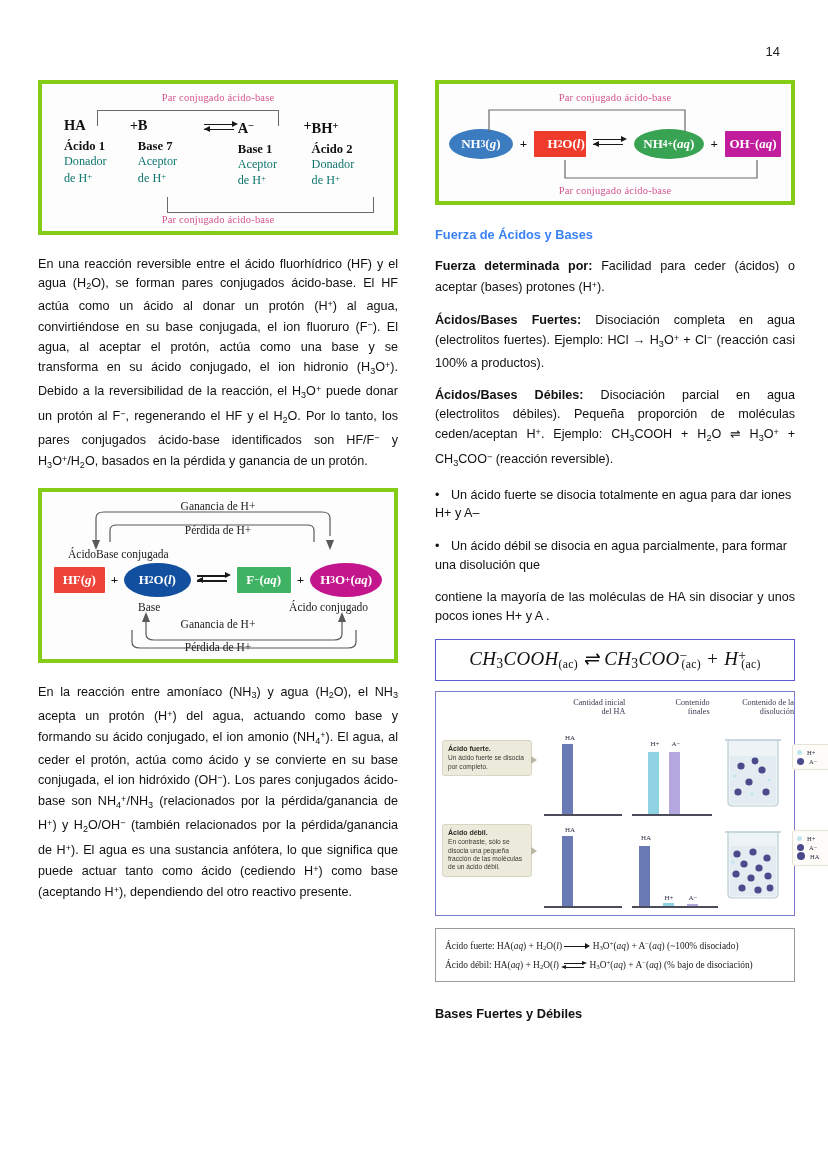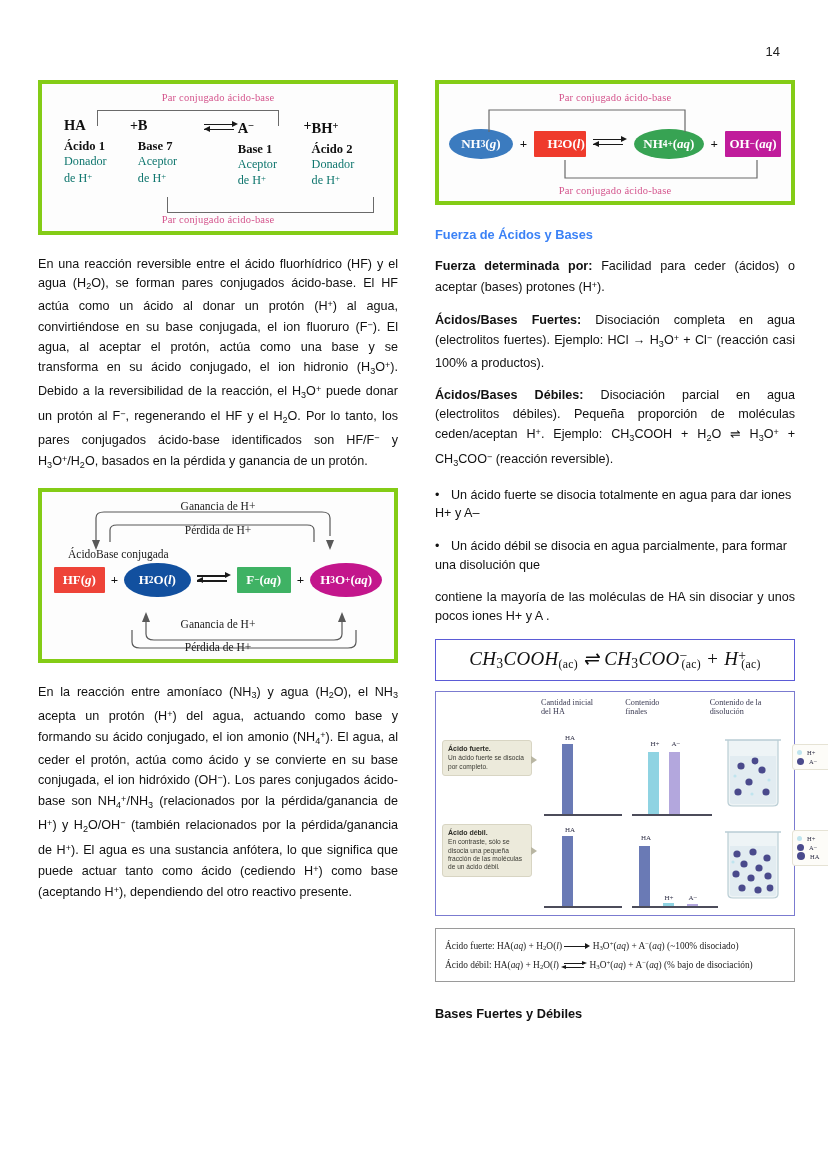--- a/index.html
+++ b/index.html
@@ -113,21 +113,21 @@
   }
   #eqbox sub { font-style:normal; }
 
   
   #fig-strength {
     border:1.6px solid #7b7bd0; background:#fff;
     height:225px; padding:6px 4px 4px 4px; margin-bottom:12px; position:relative;
   }
   .sf-head { display:flex; position:absolute; top:6px; left:0; right:0; }
   .sf-head .h {
-    flex:1; text-align:left; font-family:"Liberation Serif", serif;
+    flex:1; text-align:right; font-family:"Liberation Serif", serif;
     font-size:8.2px; color:#3a3a52; line-height:9.5px;
   }
   .sf-row { position:absolute; left:0; right:0; height:96px; }
   .callout {
     position:absolute; left:6px; width:90px; background:#eceadb;
     border:1px solid #d8d5c3; border-radius:3px; padding:4px 5px;
     font-family:"Liberation Sans", sans-serif; font-size:6.6px;
     line-height:8.4px; color:#3a3a33;
   }
   .callout b { font-size:7px; display:block; margin-bottom:1px; color:#2b2b25; }
@@ -248,20 +248,24 @@
       <div class="species-row" style="margin-top:3px; gap:6px;">
         <div class="chip rect" style="background:#ee4338; width:56px; height:26px;">HF(<i>g</i>)</div>
         <div class="plus-sm">+</div>
         <div class="chip oval" style="background:#12509f; width:74px; height:34px;">H<sub>2</sub>O(<i>l</i>)</div>
         <div><span class="eqarrow"><i></i></span></div>
         <div class="chip rect" style="background:#3fb264; width:60px; height:26px;">F<sup>−</sup>(<i>aq</i>)</div>
         <div class="plus-sm">+</div>
         <div class="chip oval" style="background:#c3168c; width:80px; height:34px;">H<sub>3</sub>O<sup>+</sup>(<i>aq</i>)</div>
       </div>
 
+      <div style="display:flex; justify-content:space-between; padding:0 14px; margin-top:4px;">
+        <div class="hf-label" style="margin-left:70px;">Base</div>
+        <div class="hf-label">Ácido conjugado</div>
+      </div>
 
       <svg width="336" height="44" style="position:absolute; left:12px; top:118px;">
         <path d="M 92 8 L 92 24 Q 92 30 100 30 L 280 30 Q 288 30 288 24 L 288 8" fill="none" stroke="#595959" stroke-width="1.2"></path>
         <polygon points="92,2 88,12 96,12" fill="#595959"></polygon>
         <polygon points="288,2 284,12 292,12" fill="#595959"></polygon>
         <path d="M 78 20 L 78 32 Q 78 38 86 38 L 294 38 Q 302 38 302 32 L 302 20" fill="none" stroke="#595959" stroke-width="1.2"></path>
       </svg>
 
       <div class="curve-txt" style="position:absolute; left:0; right:0; top:126px;">Ganancia de H+</div>
       <div class="curve-txt" style="position:absolute; left:0; right:0; bottom:6px;">Pérdida de H+</div>

